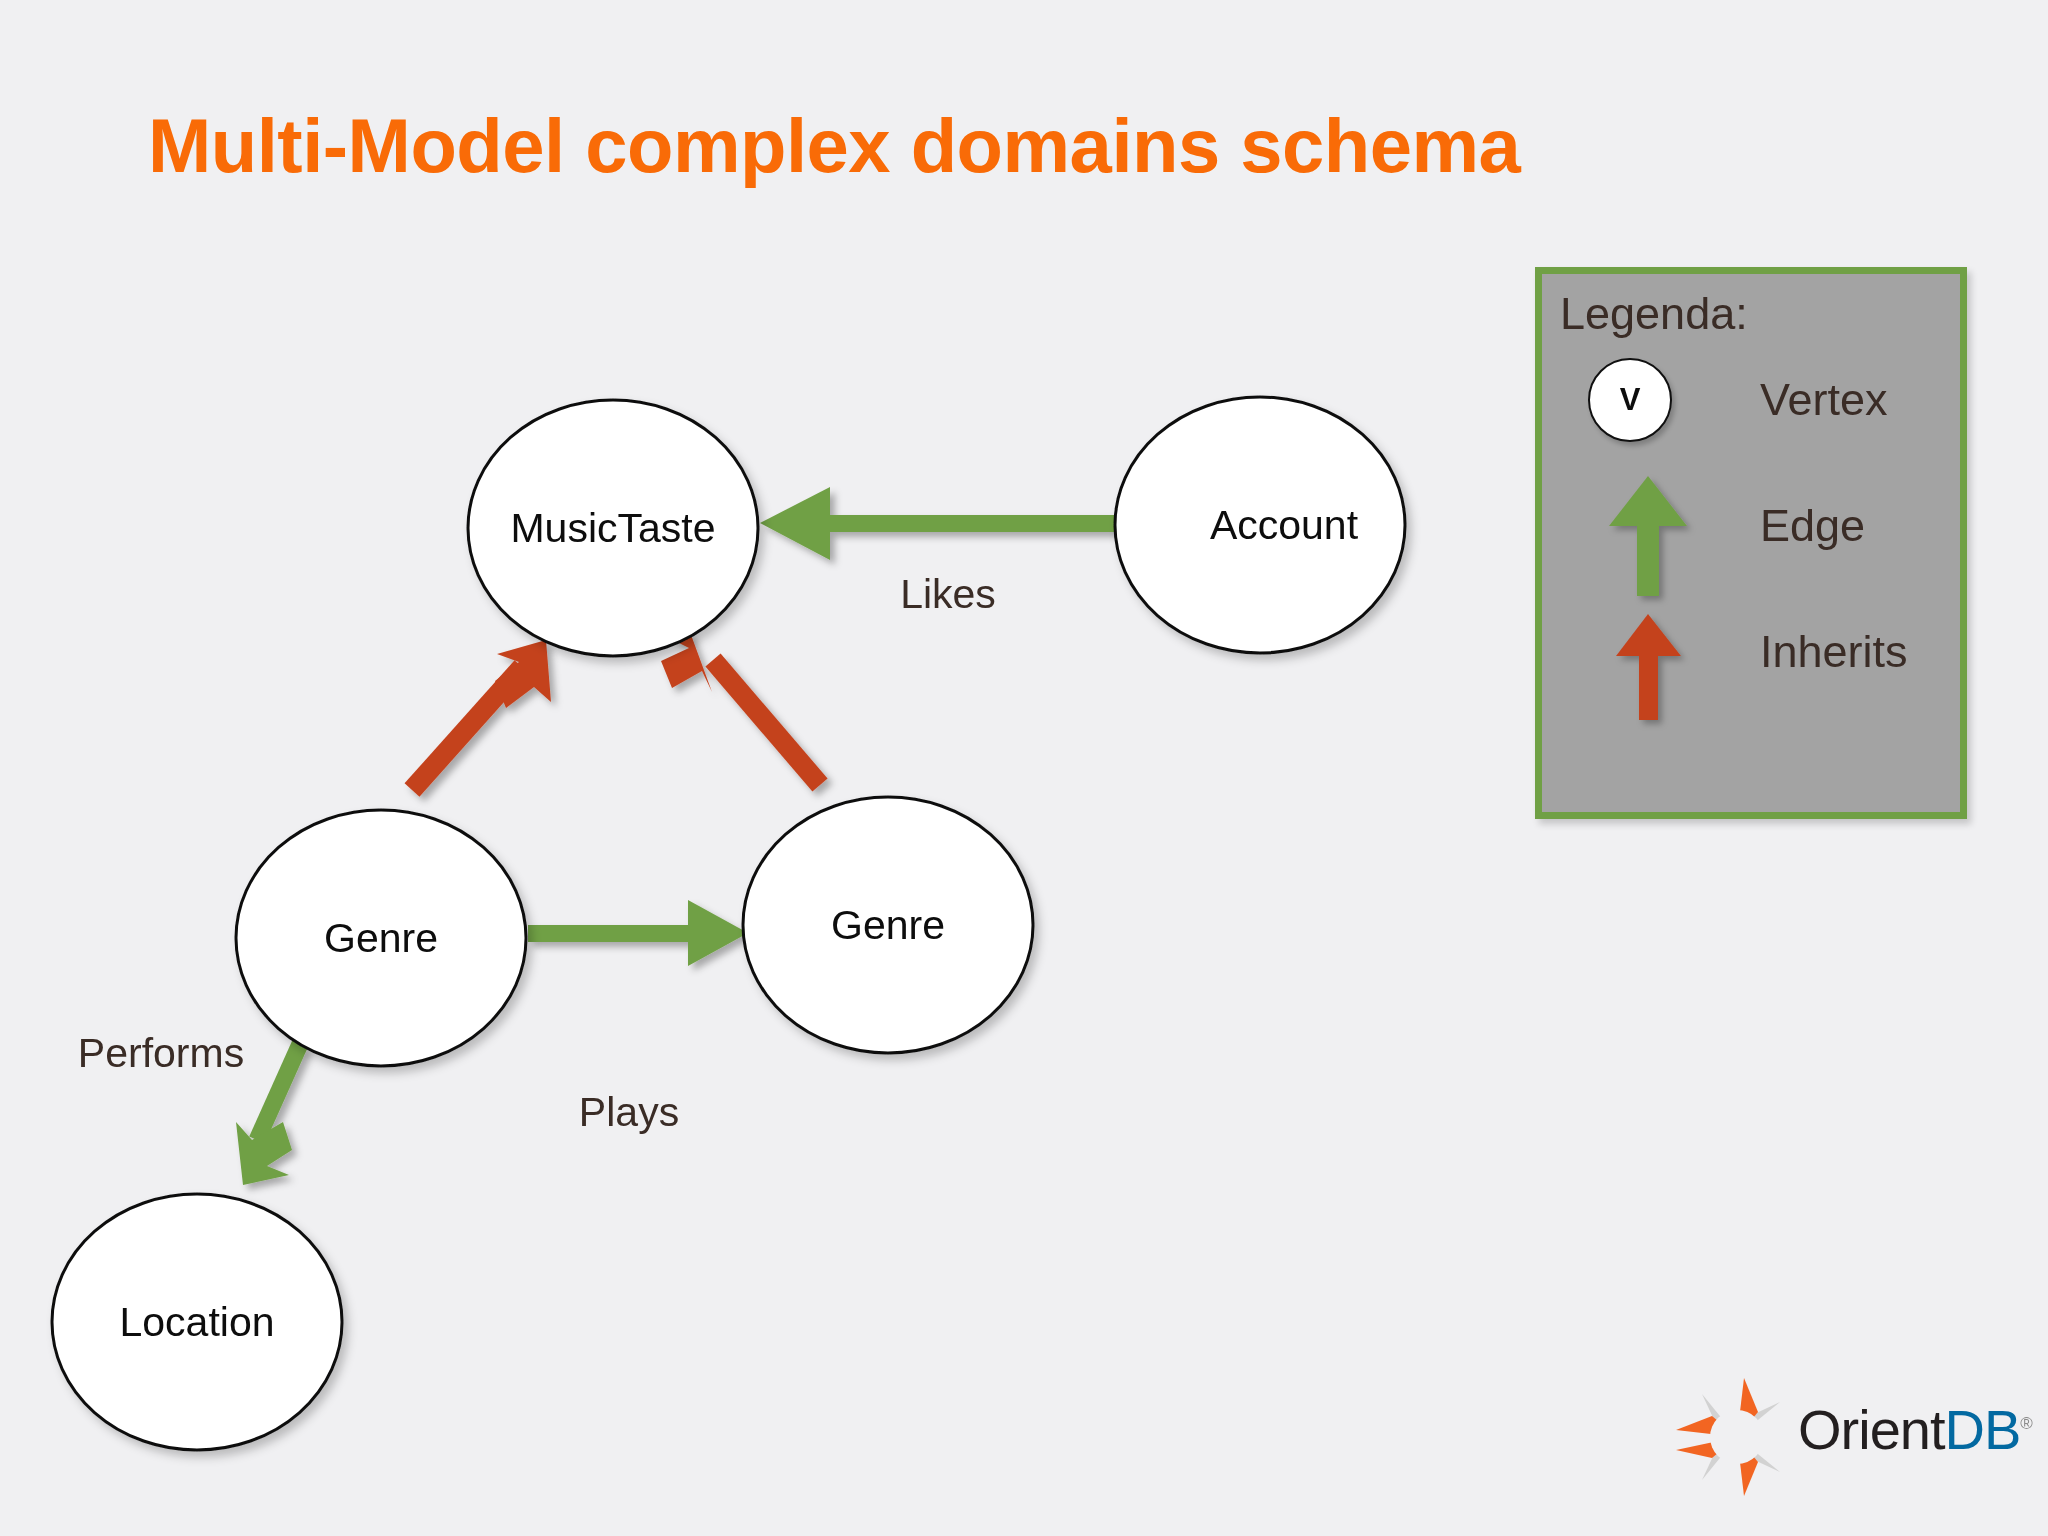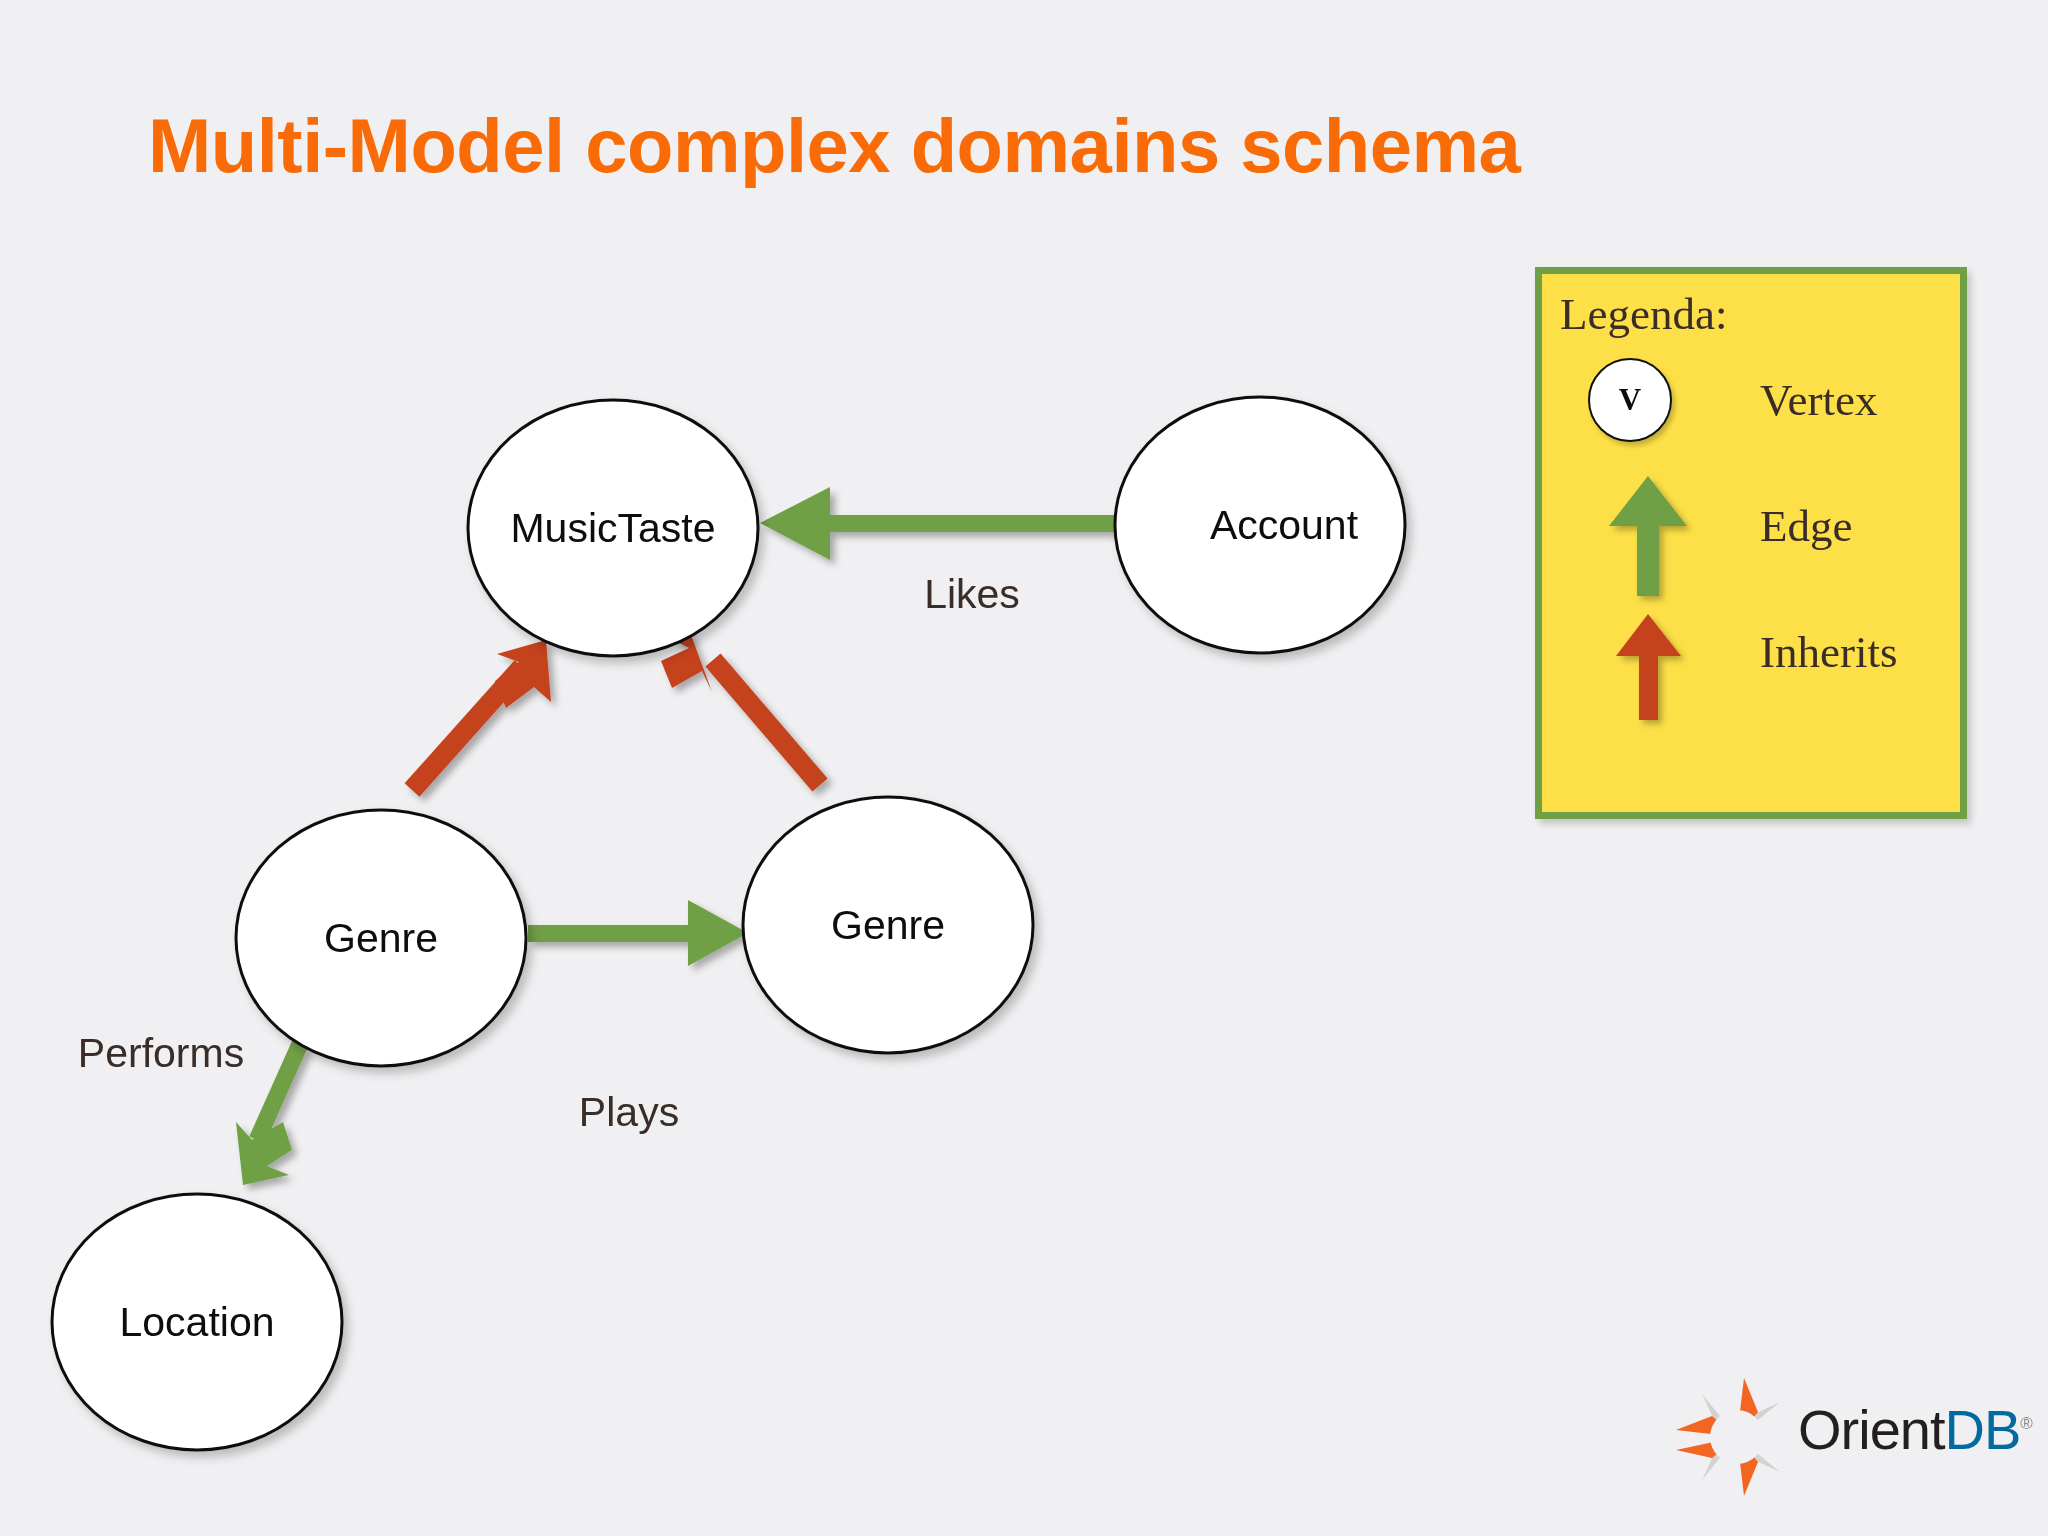--- a/index.html
+++ b/index.html
@@ -60,25 +60,24 @@
     white-space: nowrap;
   }
 
   
   #legend-box {
     position: absolute;
     left: 1535px;
     top: 267px;
     width: 432px;
     height: 552px;
-    background: #fde047;
+    background: #a3a3a3;
     border: 7px solid #70a045;
     box-shadow: 4px 5px 7px rgba(0,0,0,0.18);
     box-sizing: border-box;
-    font-family: Liberation Serif, serif;
   }
   #legend-title {
     position: absolute;
     left: 18px;
     top: 14px;
     font-size: 45px;
     color: #3a2c26;
     white-space: nowrap;
   }
   .legend-row-label {
@@ -204,21 +203,21 @@
       <ellipse cx="197" cy="1322" rx="145" ry="128" fill="#ffffff" stroke="#101010" stroke-width="3" filter="url(#softshadow)"></ellipse>
     </g>
   </svg>
 
   <div class="node-label" style="left:613px; top:528px;">MusicTaste</div>
   <div class="node-label" style="left:1260px; top:525px;margin-left:24px;">Account</div>
   <div class="node-label" style="left:381px; top:938px;">Genre</div>
   <div class="node-label" style="left:888px; top:925px;">Genre</div>
   <div class="node-label" style="left:197px; top:1322px;">Location</div>
 
-  <div class="edge-label" style="left:972px; top:594px;">Likes</div>
+  <div class="edge-label" style="left:948px; top:594px;">Likes</div>
   <div class="edge-label" style="left:629px; top:1112px;">Plays</div>
   <div class="edge-label" style="left:139px; top:1053px;margin-left:22px;">Performs</div>
 
   <div id="legend-box">
 
     <div id="legend-title">Legenda:</div>
 
     <div id="legend-vertex-circle">
       <div id="legend-vertex-letter">V</div>
     </div>

